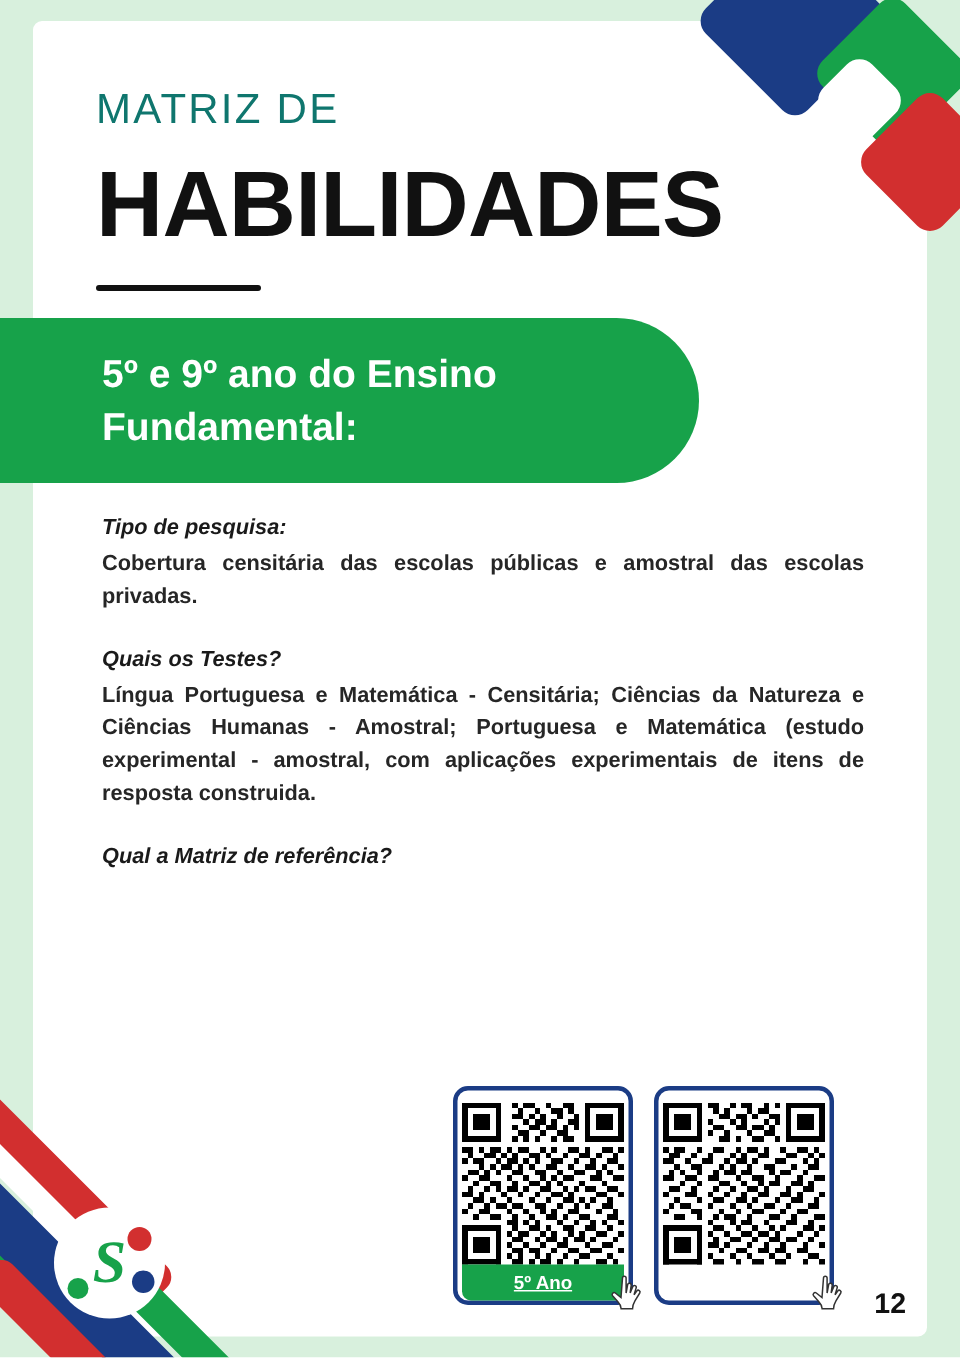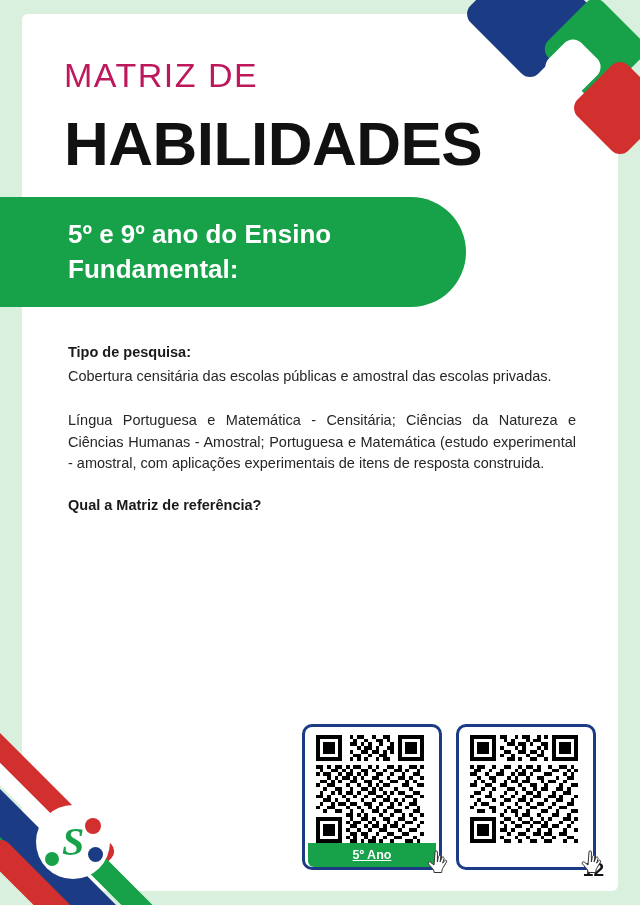--- a/index.html
+++ b/index.html
@@ -131,23 +131,23 @@
   .logo-dot.green { width: 14px; height: 14px; background: #17a24a; left: 2px;   bottom: 6px; }
 
   
   .header {
     position: absolute;
     left: 64px;
     top: 58px;
     width: 500px;
   }
   .title-small {
-    font-size: 34px;
+    font-size: 28px;
     letter-spacing: 1.5px;
-    color: #be185d;
+    color: #0f766e;
     font-weight: 400;
     line-height: 1.05;
   }
   .title-big {
     font-size: 62px;
     font-weight: 800;
     letter-spacing: -0.5px;
     color: #111111;
     line-height: 1.0;
     margin-top: 19px;
@@ -157,21 +157,21 @@
     width: 110px;
     height: 4px;
     background: #111111;
     border-radius: 2px;
   }
 
   
   .banner {
     position: absolute;
     left: 0;
-    top: 197px;
+    top: 212px;
     width: 466px;
     height: 110px;
     background: #17a24a;
     border-top-right-radius: 56px;
     border-bottom-right-radius: 56px;
     display: flex;
     align-items: center;
   }
   .banner-text {
     color: #ffffff;
@@ -187,50 +187,53 @@
     position: absolute;
     left: 68px;
     top: 344px;
     width: 508px;
   }
   .q-head {
     font-size: 14.5px;
     font-weight: 700;
     color: #1a1a1a;
     margin-bottom: 6px;
+    font-style: italic;
   }
   .q-body {
     font-size: 14.5px;
     color: #262626;
     line-height: 1.5;
     text-align: justify;
     margin: 0;
+    font-weight: bold;
   }
   .q-body.nojust { text-align: left; }
   .block { margin-bottom: 22px; }
   .block:last-child { margin-bottom: 12px; }
 
   
   .qr-row {
     position: absolute;
     left: 302px;
     top: 724px;
     display: flex;
     gap: 14px;
   }
   .qr-card {
-    width: 140px;
+    width: 120px;
     height: 146px;
     border: 3px solid #1b3c85;
     border-radius: 10px;
     background: #ffffff;
     padding: 6px 6px 0 6px;
     box-sizing: border-box;
     display: flex;
     flex-direction: column;
+    align-items: center;
     position: relative;
   }
   .qr-img {
     width: 118px;
     height: 108px;
     margin-top: 2px;
   }
   .qr-label {
     position: absolute;
     left: 3px;
@@ -310,20 +313,21 @@
     <div class="banner-text">5º e 9º ano do Ensino Fundamental:</div>
   </div>
 
   <div class="content">
     <div class="block">
       <div class="q-head">Tipo de pesquisa:</div>
       <p class="q-body">Cobertura censitária das escolas públicas e amostral das escolas privadas.</p>
     </div>
 
     <div class="block">
+      <div class="q-head">Quais os Testes?</div>
       <p class="q-body">Língua Portuguesa e Matemática - Censitária;
 Ciências da Natureza e Ciências Humanas - Amostral;
 Portuguesa e Matemática (estudo experimental - amostral, com aplicações experimentais de itens de resposta construida.</p>
     </div>
 
     <div class="block">
     </div>
 
     <div class="block">
       <div class="q-head">Qual a Matriz de referência?</div>

